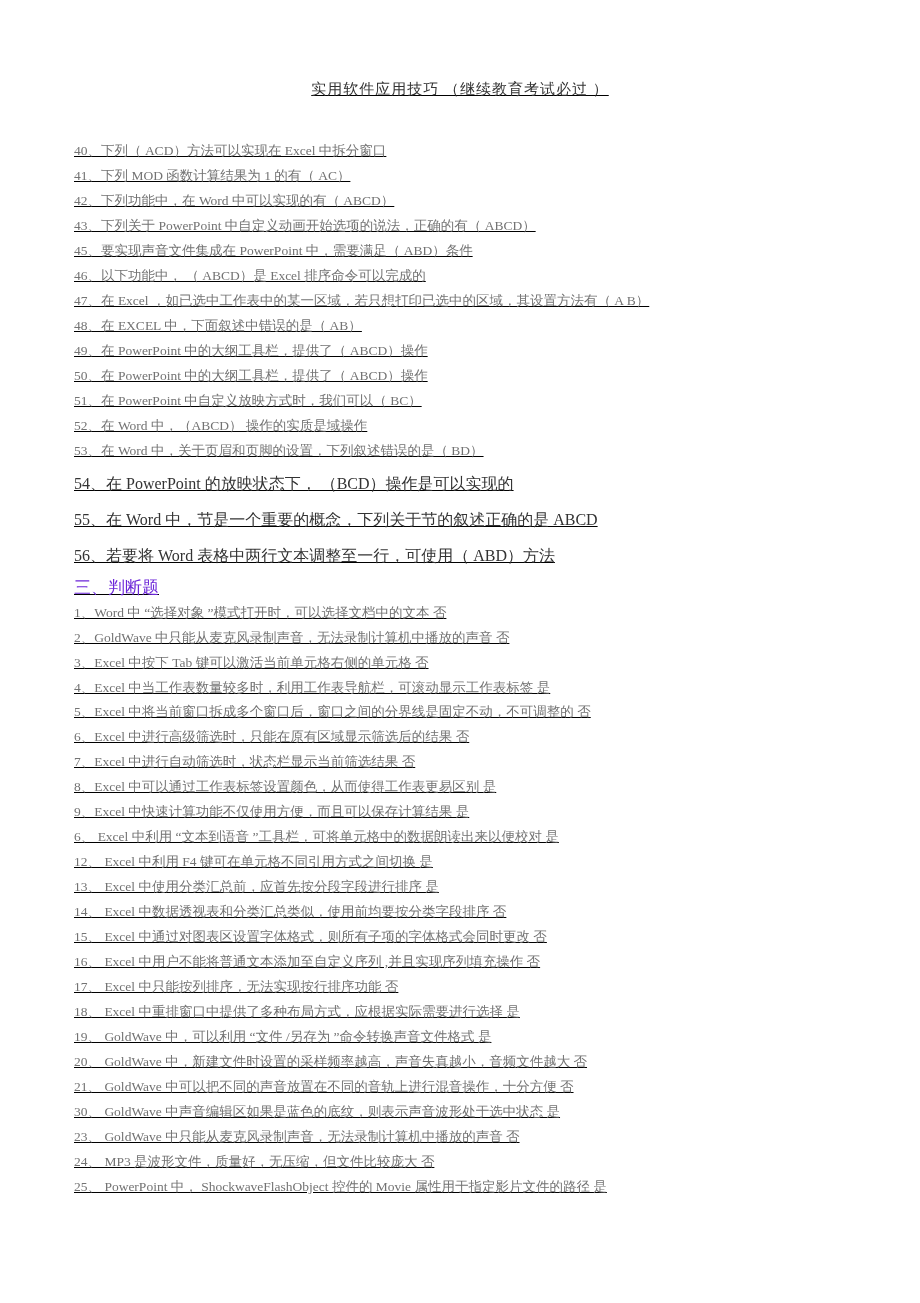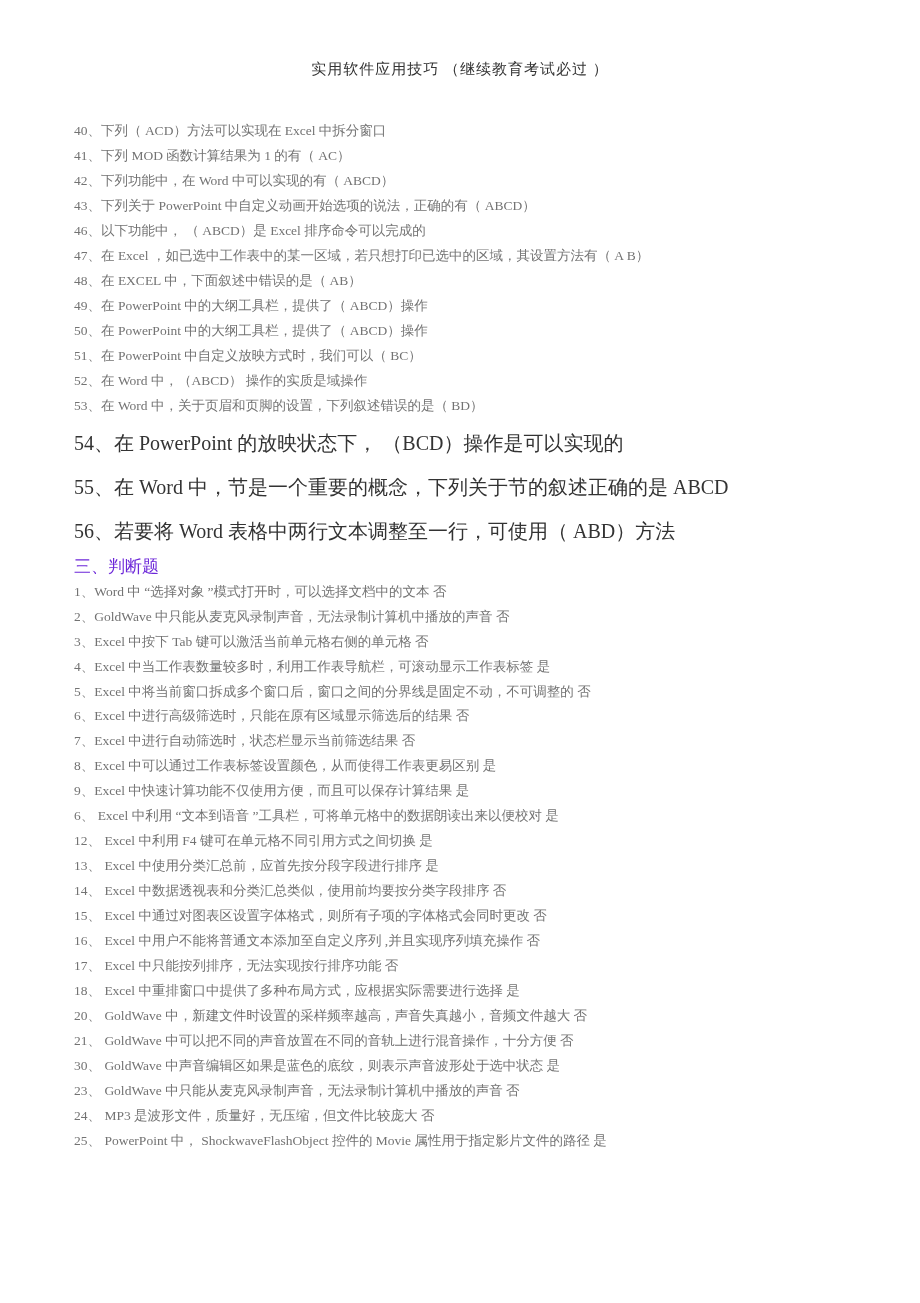--- a/index.html
+++ b/index.html
@@ -3,37 +3,38 @@
   <meta charset="utf-8">
   <style>
     body {
       margin: 0;
       padding: 0;
       background: #fff;
       font-family: "SimSun", "宋体", serif;
       width: 920px;
     }
     .page {
-      padding: 60px 74px 60px 74px;
+      padding: 80px 74px 60px 74px;
       box-sizing: border-box;
+      text-decoration: underline;
     }
     .title {
       text-align: center;
       font-size: 15px;
       color: #333;
       margin-bottom: 40px;
       letter-spacing: 1px;
     }
     .line {
       font-size: 13.5px;
       color: #737373;
       line-height: 1.85;
     }
     .big-line {
-      font-size: 20px;
+      font-size: 16px;
       color: #333;
       line-height: 2.0;
       margin-top: 4px;
     }
     .section-heading {
       font-size: 17px;
       color: #6d28d9;
       margin-top: 4px;
       margin-bottom: 2px;
     }
@@ -42,20 +43,21 @@
 <body>
 
 <div class="page">
   <div class="title">实用软件应用技巧    （继续教育考试必过   ）</div>
 
   <div>
     <div class="line">40、下列（ ACD）方法可以实现在    Excel 中拆分窗口</div>
     <div class="line">41、下列 MOD 函数计算结果为     1 的有（ AC）</div>
     <div class="line">42、下列功能中，在    Word 中可以实现的有（  ABCD）</div>
     <div class="line">43、下列关于 PowerPoint   中自定义动画开始选项的说法，正确的有（       ABCD）</div>
+    <div class="line">45、要实现声音文件集成在      PowerPoint  中，需要满足（  ABD）条件</div>
     <div class="line">46、以下功能中，  （ ABCD）是 Excel 排序命令可以完成的</div>
     <div class="line">47、在 Excel ，如已选中工作表中的某一区域，若只想打印已选中的区域，其设置方法有（          A B）</div>
     <div class="line">48、在 EXCEL  中，下面叙述中错误的是（  AB）</div>
     <div class="line">49、在 PowerPoint    中的大纲工具栏，提供了（     ABCD）操作</div>
     <div class="line">50、在 PowerPoint    中的大纲工具栏，提供了（     ABCD）操作</div>
     <div class="line">51、在 PowerPoint    中自定义放映方式时，我们可以（      BC）</div>
     <div class="line">52、在 Word 中，（ABCD）  操作的实质是域操作</div>
     <div class="line">53、在 Word 中，关于页眉和页脚的设置，下列叙述错误的是（        BD）</div>
   </div>
 
@@ -78,20 +80,21 @@
     <div class="line">8、Excel 中可以通过工作表标签设置颜色，从而使得工作表更易区别             是</div>
     <div class="line">9、Excel 中快速计算功能不仅使用方便，而且可以保存计算结果           是</div>
     <div class="line">6、 Excel 中利用 “文本到语音  ”工具栏，可将单元格中的数据朗读出来以便校对       是</div>
     <div class="line">12、 Excel 中利用 F4 键可在单元格不同引用方式之间切换           是</div>
     <div class="line">13、 Excel 中使用分类汇总前，应首先按分段字段进行排序            是</div>
     <div class="line">14、 Excel 中数据透视表和分类汇总类似，使用前均要按分类字段排序               否</div>
     <div class="line">15、 Excel 中通过对图表区设置字体格式，则所有子项的字体格式会同时更改              否</div>
     <div class="line">16、 Excel 中用户不能将普通文本添加至自定义序列      ,并且实现序列填充操作      否</div>
     <div class="line">17、 Excel 中只能按列排序，无法实现按行排序功能          否</div>
     <div class="line">18、 Excel 中重排窗口中提供了多种布局方式，应根据实际需要进行选择              是</div>
+    <div class="line">19、 GoldWave  中，可以利用   “文件 /另存为 ”命令转换声音文件格式      是</div>
     <div class="line">20、 GoldWave  中，新建文件时设置的采样频率越高，声音失真越小，音频文件越大                  否</div>
     <div class="line">21、 GoldWave  中可以把不同的声音放置在不同的音轨上进行混音操作，十分方便                  否</div>
     <div class="line">30、 GoldWave  中声音编辑区如果是蓝色的底纹，则表示声音波形处于选中状态               是</div>
     <div class="line">23、 GoldWave  中只能从麦克风录制声音，无法录制计算机中播放的声音               否</div>
     <div class="line">24、 MP3 是波形文件，质量好，无压缩，但文件比较庞大            否</div>
     <div class="line">25、 PowerPoint  中， ShockwaveFlashObject   控件的 Movie 属性用于指定影片文件的路径          是</div>
   </div>
 </div>
 
 </body></html>

